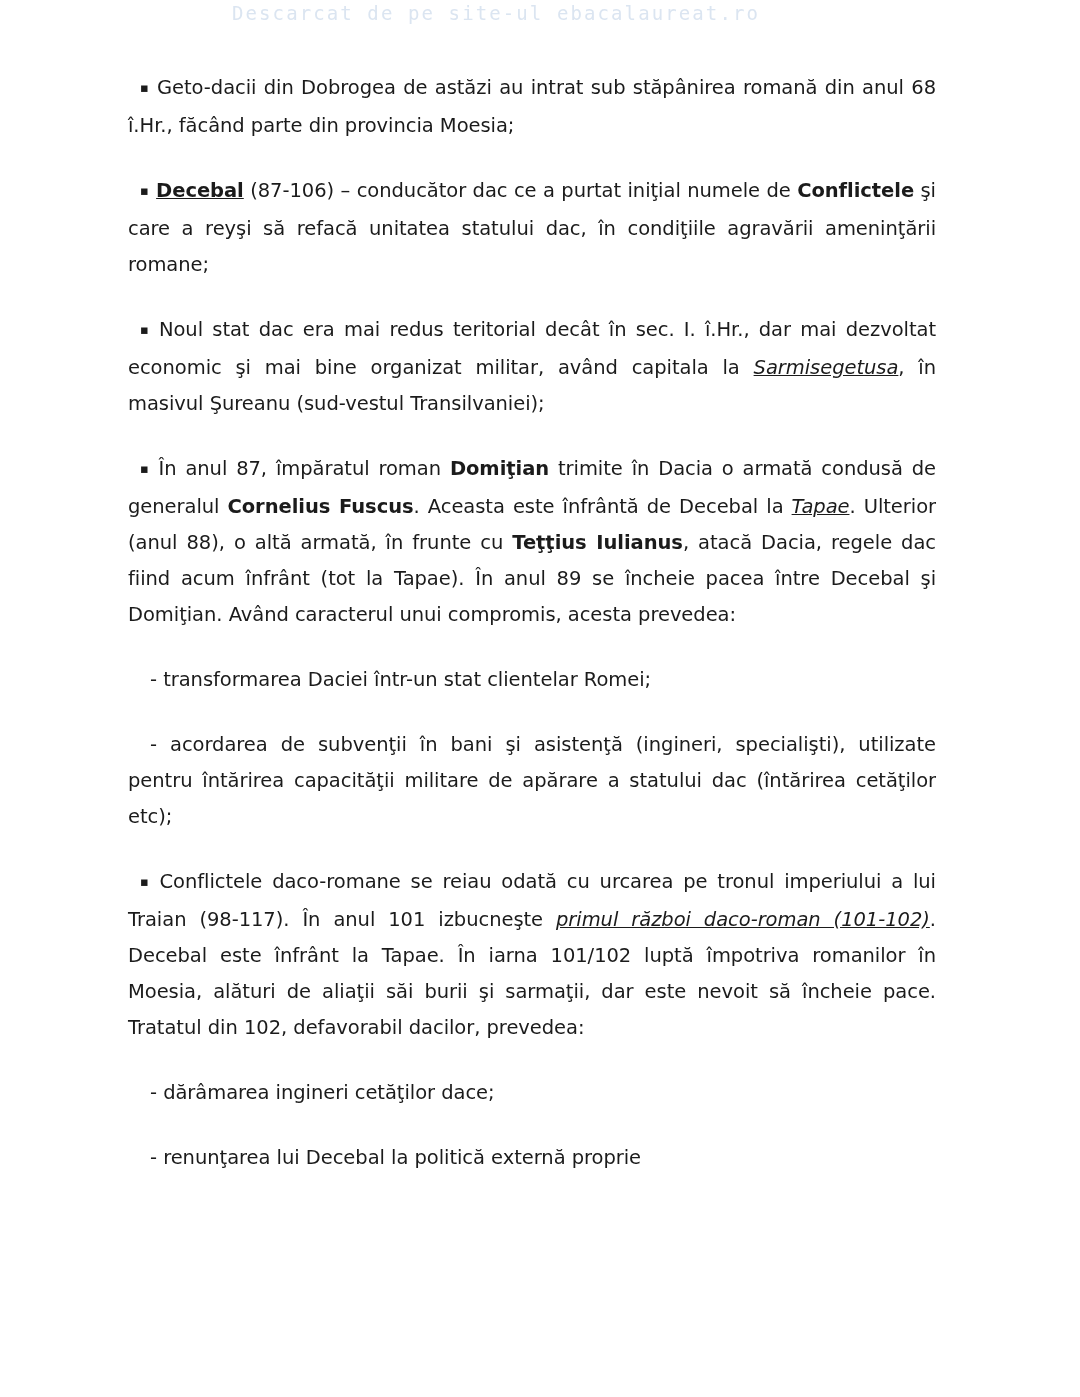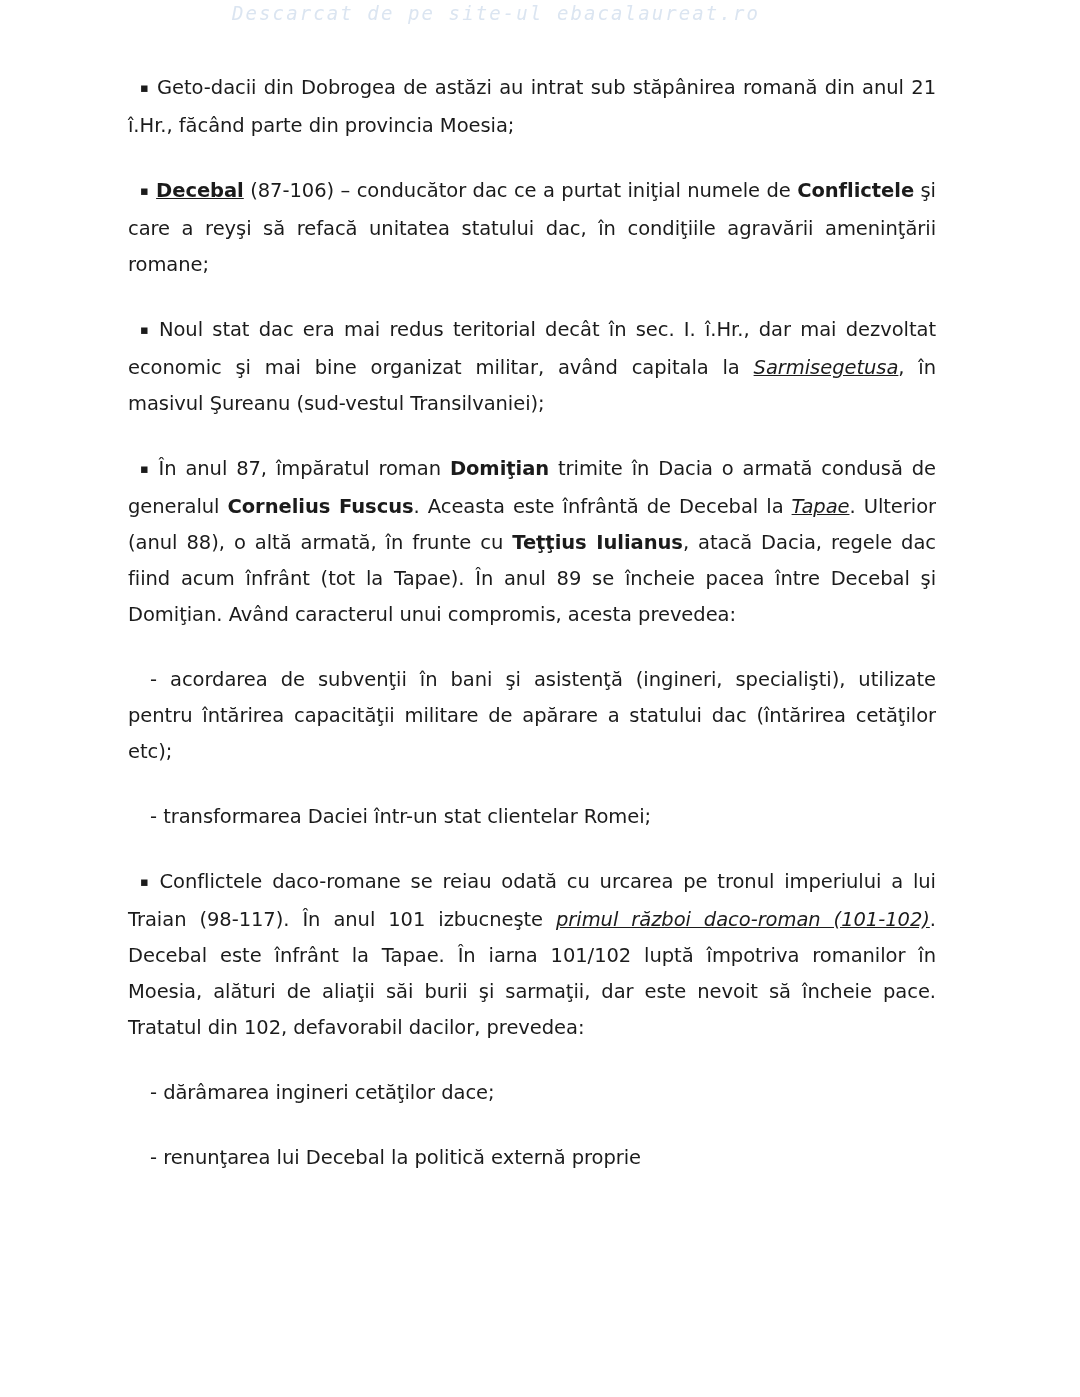--- a/index.html
+++ b/index.html
@@ -21,21 +21,20 @@
     top: 0px;
     left: 0;
     width: 992px;
     text-align: center;
     font-family: "DejaVu Sans Mono", monospace;
     font-size: 19px;
     letter-spacing: 2.1px;
     color: #dbe5f1;
     white-space: pre;
     line-height: 26px;
-    font-style: italic;
   }
 
   
   .page {
     position: absolute;
     top: 70px;
     left: 128px;
     width: 808px;
   }
 
@@ -76,32 +75,32 @@
   i, .i { font-style: italic; text-decoration: underline; }
   .bu { font-weight: bold; text-decoration: underline; }
 </style>
 </head>
 <body>
 
 <div class="watermark">Descarcat de pe site-ul ebacalaureat.ro</div>
 
 <div class="page">
 
-  <p class="para bullet"><span class="bul">▪</span><span>Geto-dacii din Dobrogea de astăzi au intrat sub stăpânirea romană din anul 21 î.Hr., făcând parte din provincia Moesia;</span></p>
+  <p class="para bullet"><span class="bul">▪</span><span>Geto-dacii din Dobrogea de astăzi au intrat sub stăpânirea romană din anul 68 î.Hr., făcând parte din provincia Moesia;</span></p>
 
   <p class="para bullet"><span class="bul">▪</span><span class="bu">Decebal</span><span> (87-106) – conducător dac ce a purtat iniţial numele de </span><span class="b">Conflictele</span><span> şi care a reуşi să refacă unitatea statului dac, în condiţiile agravării ameninţării romane;</span></p>
 
   <p class="para bullet"><span class="bul">▪</span><span>Noul stat dac era mai redus teritorial decât în sec. I. î.Hr., dar mai dezvoltat economic şi mai bine organizat militar, având capitala la </span><span class="i">Sarmisegetusa</span><span>, în masivul Şureanu (sud-vestul Transilvaniei);</span></p>
 
 
   <p class="para bullet"><span class="bul">▪</span><span>În anul 87, împăratul roman </span><span class="b">Domiţian</span><span> trimite în Dacia o armată condusă de generalul </span><span class="b">Cornelius Fuscus</span><span>. Aceasta este înfrântă de Decebal la </span><span class="i">Tapae</span><span>. Ulterior (anul 88), o altă armată, în frunte cu </span><span class="b">Teţţius Iulianus</span><span>, atacă Dacia, regele dac fiind acum înfrânt (tot la Tapae). În anul 89 se încheie pacea între Decebal şi Domiţian. Având caracterul unui compromis, acesta prevedea:</span></p>
 
+  <p class="para dash nojust"><span>- transformarea Daciei într-un stat clientelar Romei;</span></p>
+
   <p class="para dash"><span>- acordarea de subvenţii în bani şi asistenţă (ingineri, specialişti), utilizate pentru întărirea capacităţii militare de apărare a statului dac (întărirea cetăţilor etc);</span></p>
-
-  <p class="para dash nojust"><span>- transformarea Daciei într-un stat clientelar Romei;</span></p>
 
   <p class="para bullet"><span class="bul">▪</span><span>Conflictele daco-romane se reiau odată cu urcarea pe tronul imperiului a lui Traian (98-117). În anul 101 izbucneşte </span><span class="i">primul război daco-roman (101-102)</span><span>. Decebal este înfrânt la Tapae. În iarna 101/102 luptă împotriva romanilor în Moesia, alături de aliaţii săi burii şi sarmaţii, dar este nevoit să încheie pace. Tratatul din 102, defavorabil dacilor, prevedea:</span></p>
 
   <p class="para dash nojust"><span>- dărâmarea ingineri cetăţilor dace;</span></p>
 
 
   <p class="para dash nojust"><span>- renunţarea lui Decebal la politică externă proprie</span></p>
 
 </div>
 

